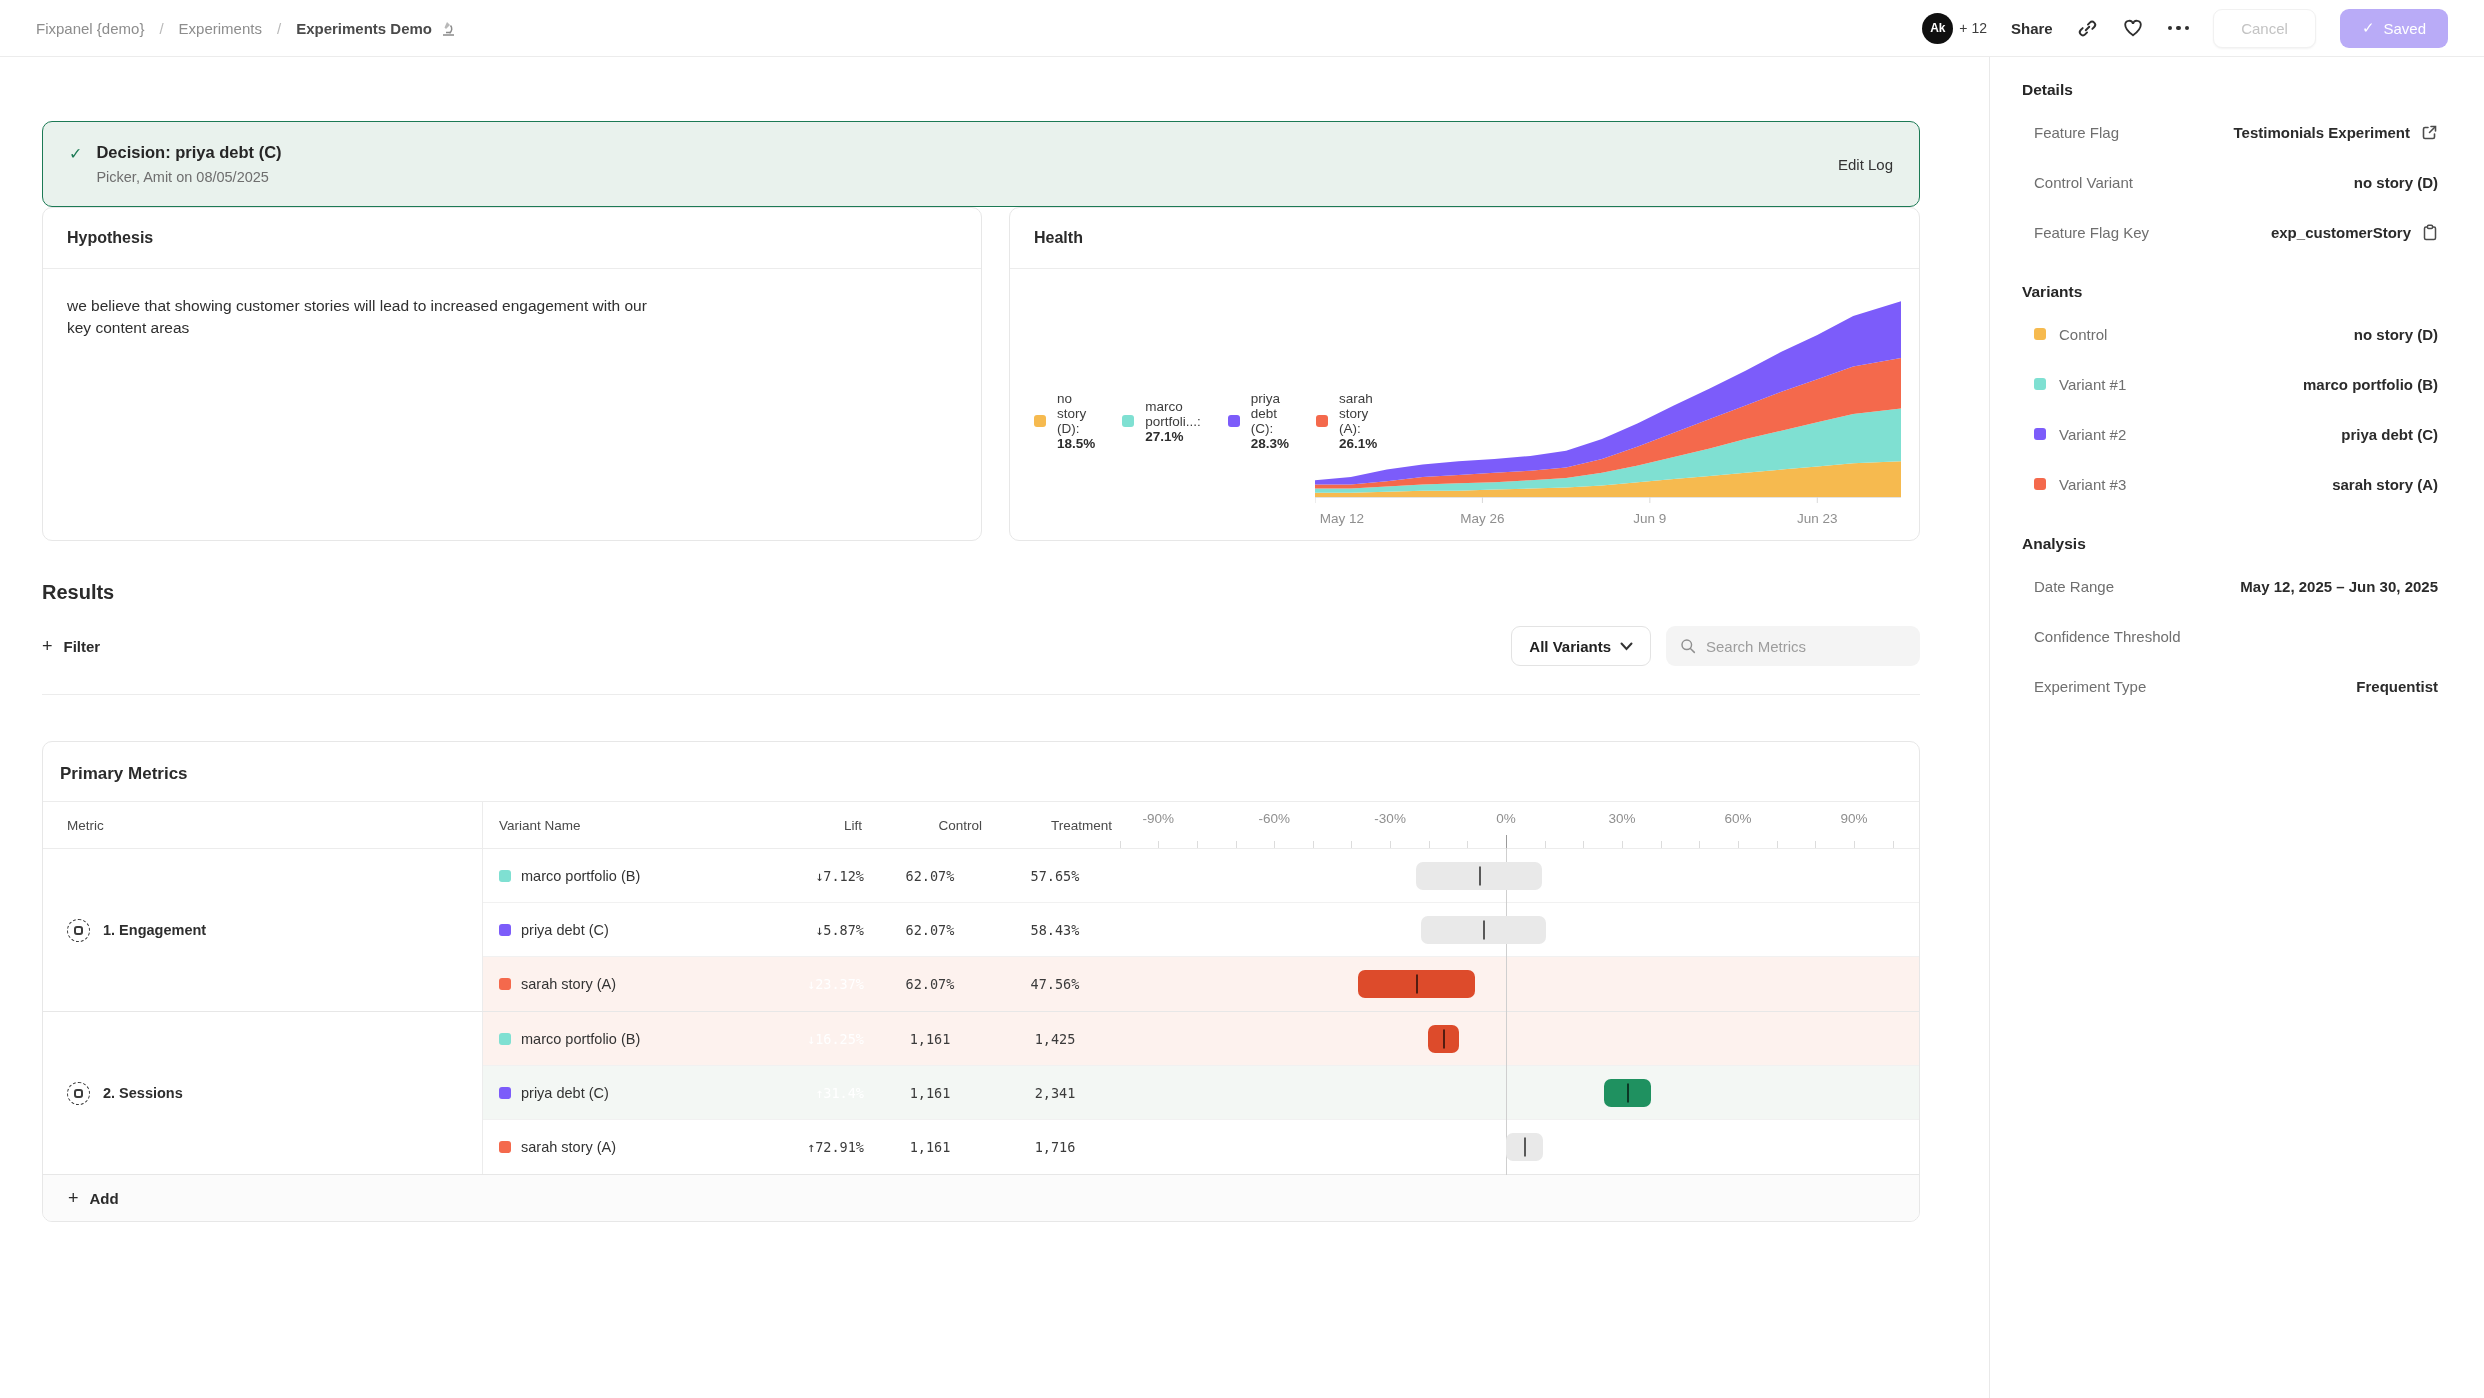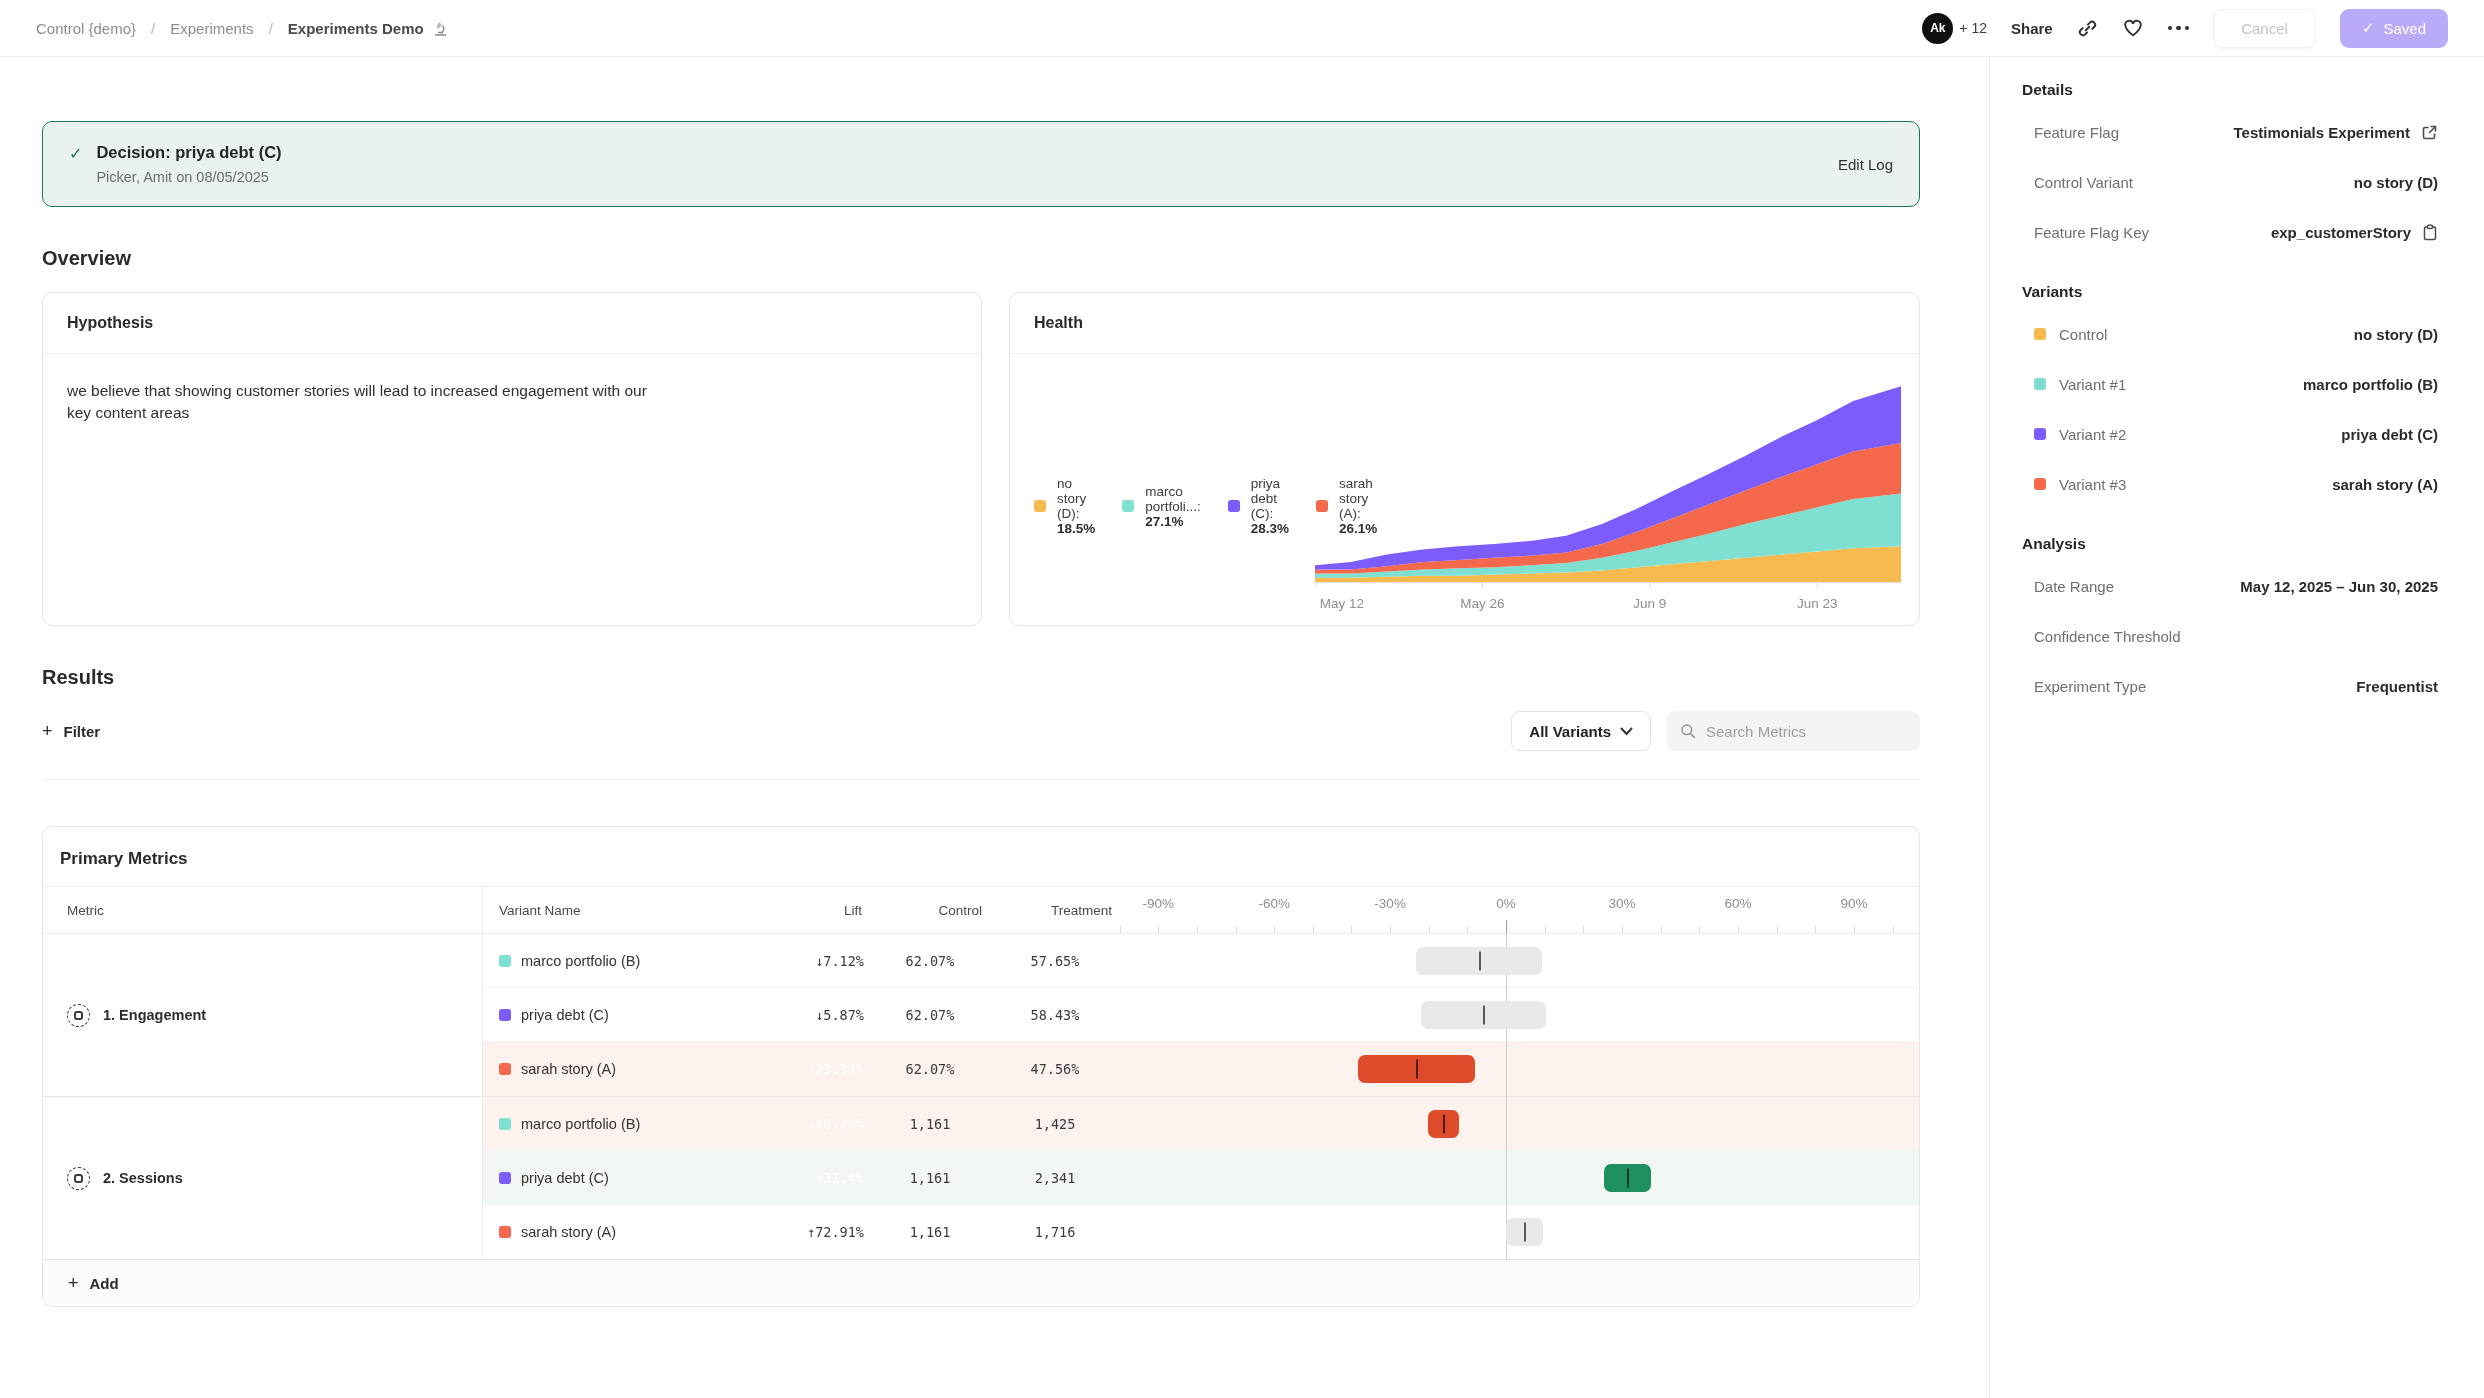--- a/index.html
+++ b/index.html
@@ -122,21 +122,21 @@
 
   svg{display:block}
 </style>
 </head>
 <body>
 
 <div class="app">
 
   <header class="top">
     <nav class="crumbs">
-      <span class="crumb">Control {demo}</span>
+      <span class="crumb">Fixpanel {demo}</span>
       <span class="crumb-sep">/</span>
       <span class="crumb">Experiments</span>
       <span class="crumb-sep">/</span>
       <span class="crumb-current">
         <span>Experiments Demo</span>
         <svg width="17" height="17" viewBox="0 0 17 17">
           <g stroke="#8a8a8a" stroke-width="1.5" fill="none">
             <path d="M7 2 L10 5 L6 9 L4.5 7.5 Z" fill="#b9b9b9" stroke="none"></path>
             <path d="M10.5 5.5 a5 5 0 0 1 -1 7.5"></path>
             <line x1="3" y1="15" x2="14" y2="15"></line>
@@ -184,21 +184,20 @@
         <div class="banner-left">
           <span class="banner-check">✓</span>
           <div>
             <div class="banner-title">Decision: priya debt (C)</div>
             <div class="banner-sub">Picker, Amit on 08/05/2025</div>
           </div>
         </div>
         <button class="banner-action">Edit Log</button>
       </section>
 
-      <h2 class="section-title">Overview</h2>
 
       <div class="cards-row">
         <section class="card hyp-card">
           <div class="card-h">Hypothesis</div>
           <div class="hyp-body">we believe that showing customer stories will lead to increased engagement with our key content areas</div>
         </section>
 
         <section class="card health-card">
           <div class="card-h">Health</div>
           <div class="health-body">

